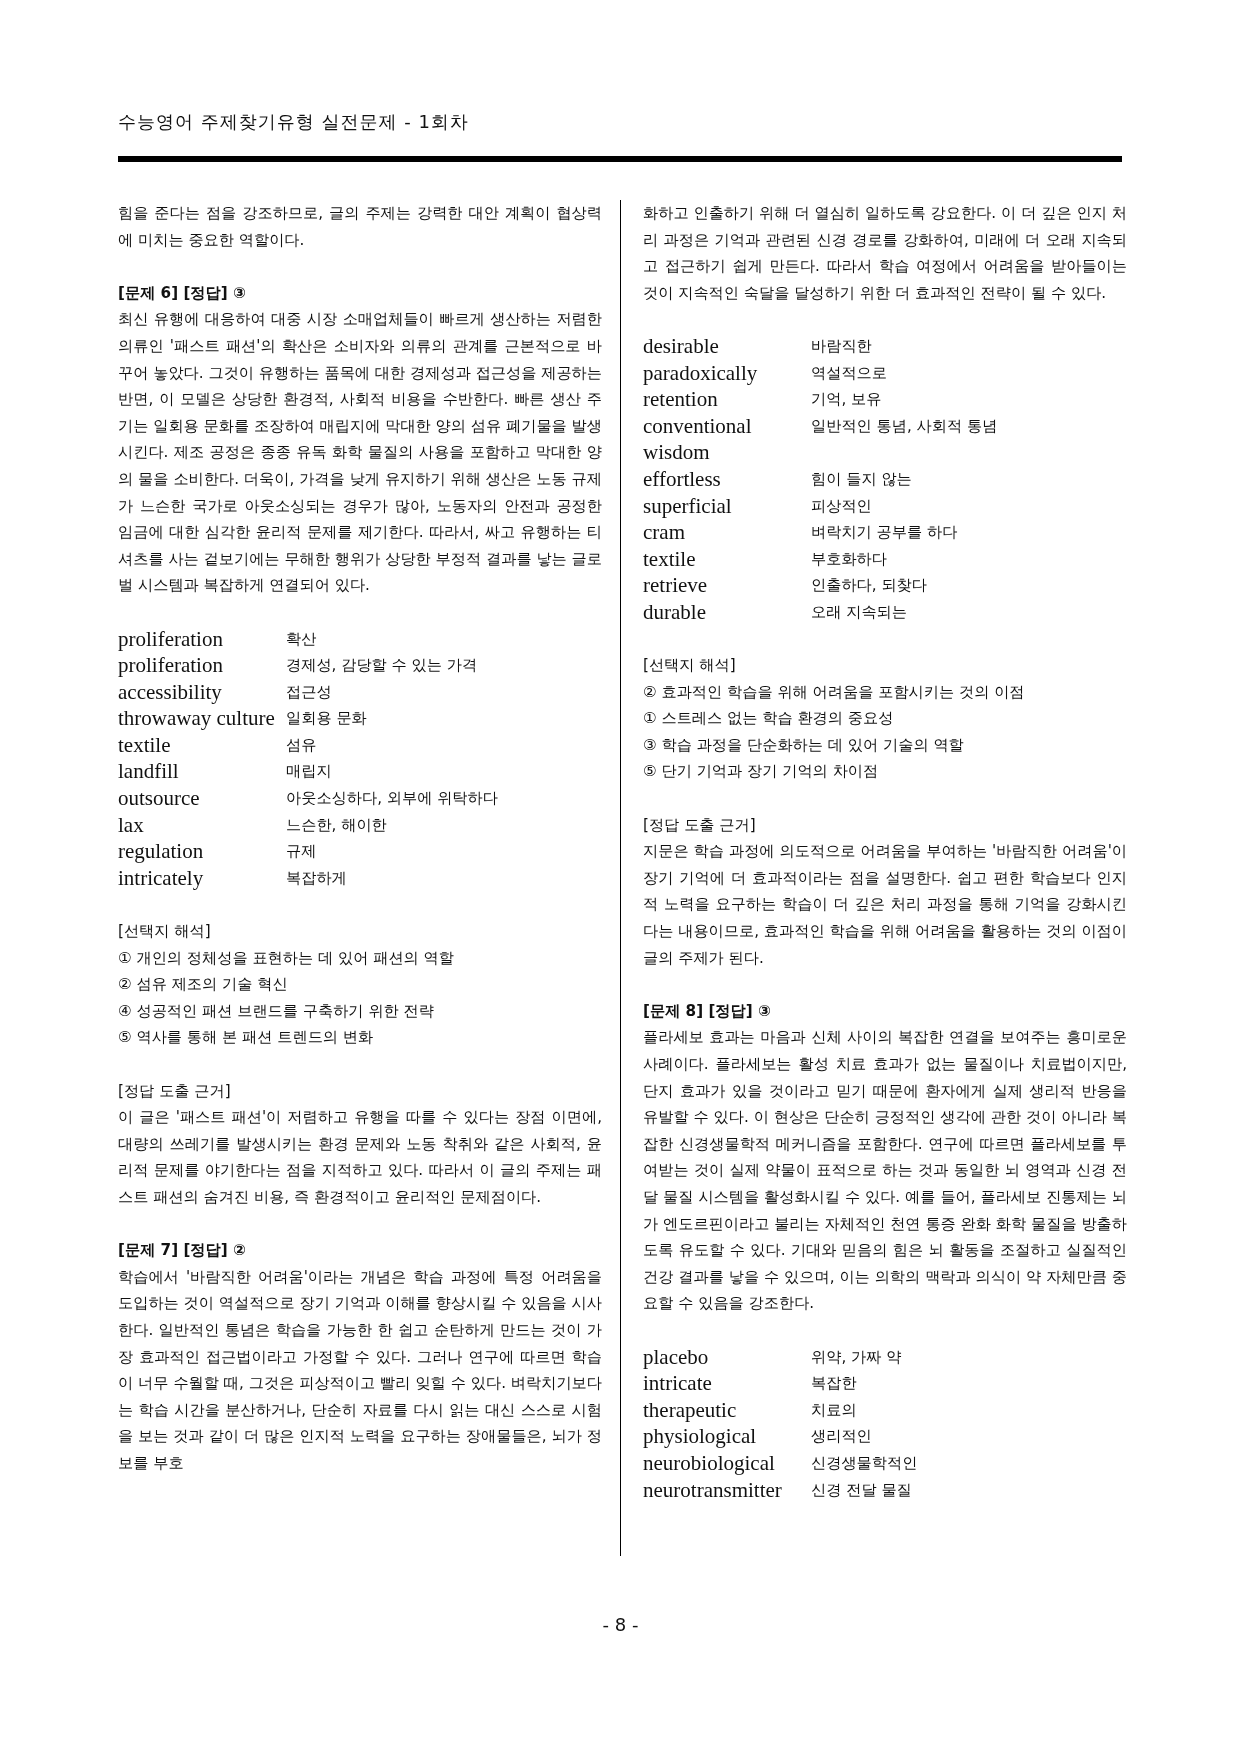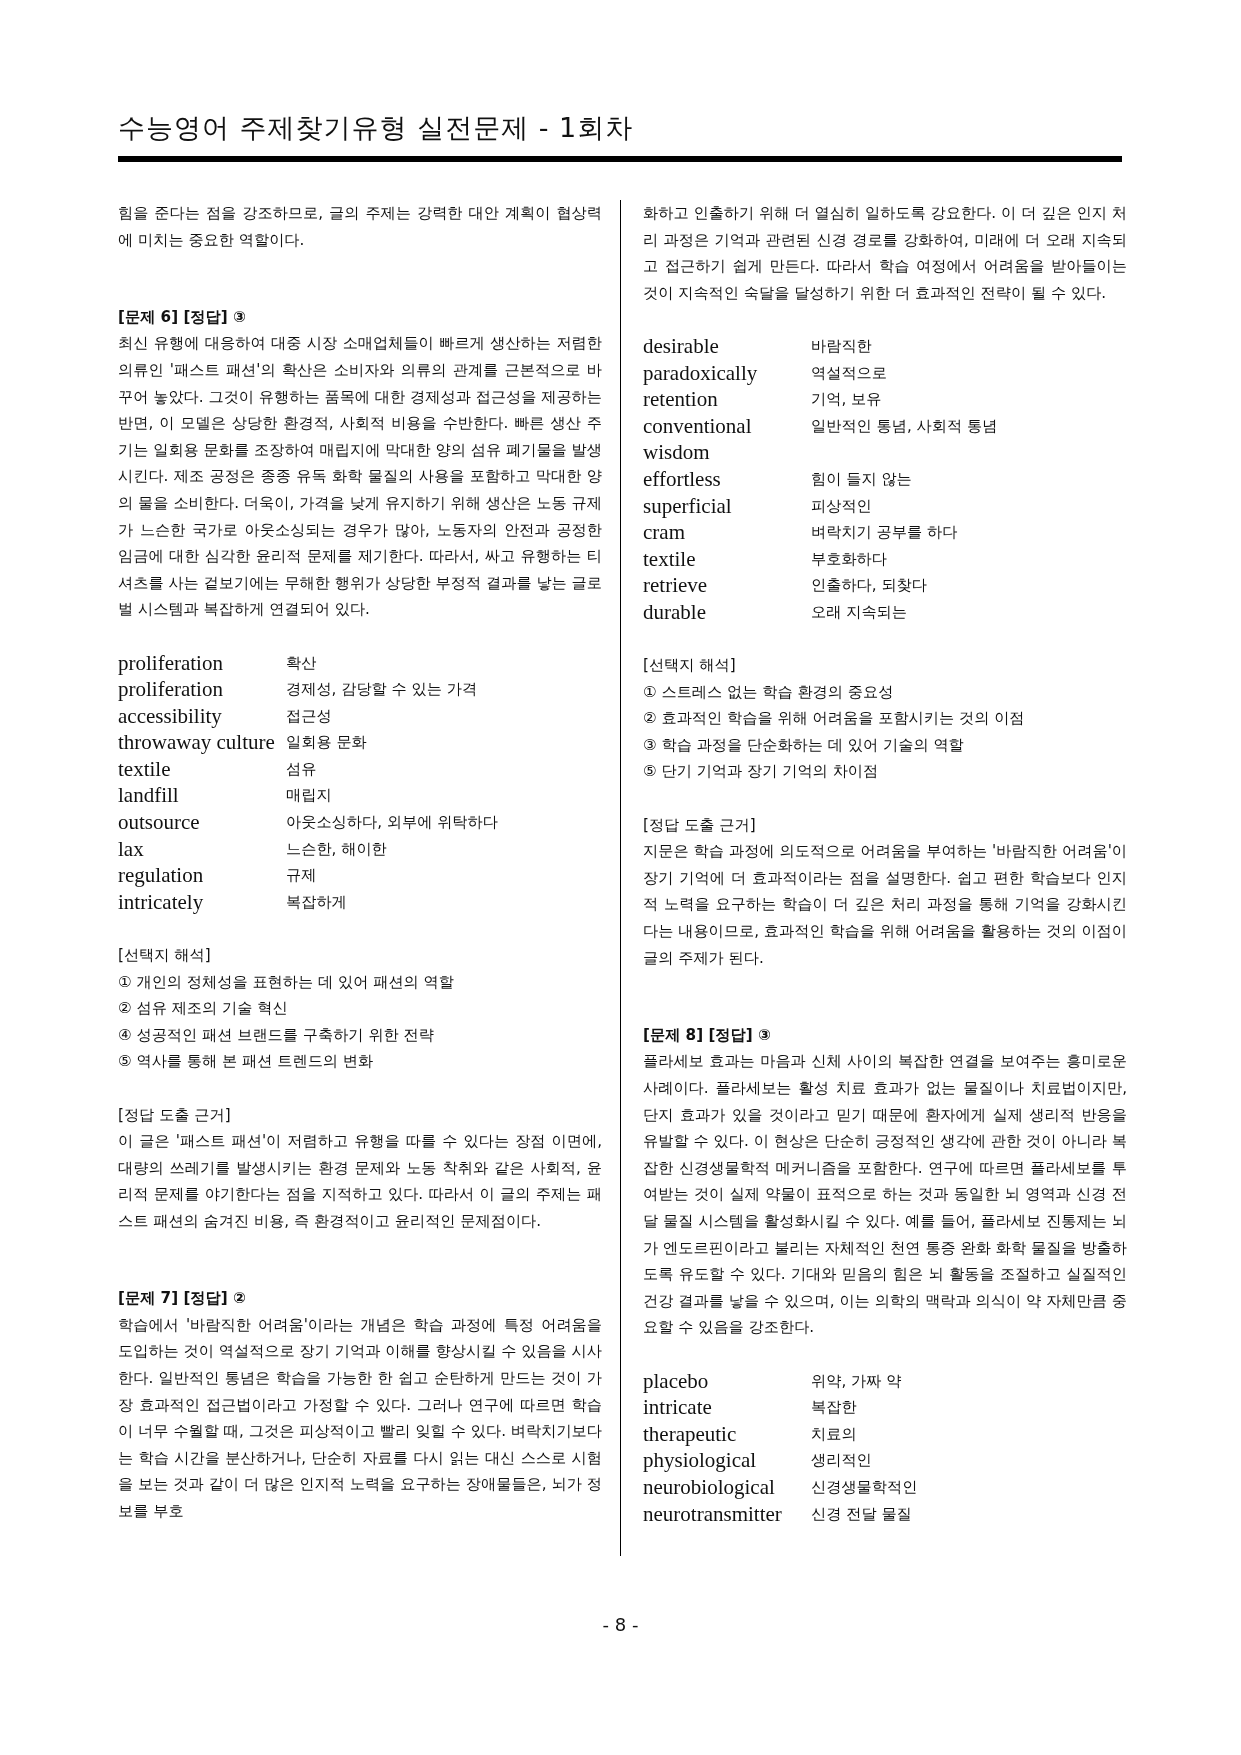--- a/index.html
+++ b/index.html
@@ -1,27 +1,27 @@
 <!DOCTYPE html>
 <html><head>
 <meta charset="utf-8">
 <style>
   html, body { margin: 0; padding: 0; background: #ffffff; }
   body { width: 1241px; height: 1755px; position: relative; overflow: hidden;
          font-family: "DejaVu Sans", sans-serif; color: #111; }
-  .title { position: absolute; left: 118px; top: 110px; font-size: 27px; letter-spacing: 1px;
+  .title { position: absolute; left: 118px; top: 110px; font-size: 18px; letter-spacing: 1px;
            font-family: "DejaVu Sans", sans-serif; font-weight: normal; color: #111; margin: 0; }
   .rule { position: absolute; left: 118px; top: 156px; width: 1004px; height: 6px; background: #000; }
   .col { position: absolute; top: 200px; width: 484px; font-size: 15.2px; line-height: 26.6px; }
   .col.left { left: 118px; }
   .col.right { left: 643px; }
   .divider { position: absolute; left: 620px; top: 200px; width: 1px; height: 1356px; background: #000; }
   p { margin: 0; text-align: justify; text-align-last: left; }
   .gap { height: 26.6px; }
-  .q-head { font-weight: bold; margin-top: 24px; }
+  .q-head { font-weight: bold; }
   .vocab { display: grid; grid-template-columns: 168px 1fr; }
   .vocab .en { font-family: "Liberation Serif", serif; font-size: 21px; }
   .vocab .ko { white-space: nowrap; }
   .sec-label { font-family: "DejaVu Sans", sans-serif; }
   .choice { white-space: nowrap; }
   .page-num { position: absolute; left: 0; width: 1241px; top: 1614px; text-align: center; font-size: 18px; }
 </style>
 </head>
 <body>
 
@@ -98,22 +98,22 @@
     <span class="en">textile</span>
       <span class="ko">부호화하다</span>
     <span class="en">retrieve</span>
       <span class="ko">인출하다, 되찾다</span>
     <span class="en">durable</span>
       <span class="ko">오래 지속되는</span>
   </div>
   <div class="gap"></div>
 
   <p class="sec-label">[선택지 해석]</p>
+  <p class="choice">② 효과적인 학습을 위해 어려움을 포함시키는 것의 이점</p>
   <p class="choice">① 스트레스 없는 학습 환경의 중요성</p>
-  <p class="choice">② 효과적인 학습을 위해 어려움을 포함시키는 것의 이점</p>
   <p class="choice">③ 학습 과정을 단순화하는 데 있어 기술의 역할</p>
   <p class="choice">⑤ 단기 기억과 장기 기억의 차이점</p>
   <div class="gap"></div>
 
   <p class="sec-label">[정답 도출 근거]</p>
   <p>지문은 학습 과정에 의도적으로 어려움을 부여하는 '바람직한 어려움'이 장기 기억에 더 효과적이라는 점을 설명한다. 쉽고 편한 학습보다 인지적 노력을 요구하는 학습이 더 깊은 처리 과정을 통해 기억을 강화시킨다는 내용이므로, 효과적인 학습을 위해 어려움을 활용하는 것의 이점이 글의 주제가 된다.</p>
   <div class="gap"></div>
 
   <p class="q-head">[문제 8] [정답] ③</p>
   <p>플라세보 효과는 마음과 신체 사이의 복잡한 연결을 보여주는 흥미로운 사례이다. 플라세보는 활성 치료 효과가 없는 물질이나 치료법이지만, 단지 효과가 있을 것이라고 믿기 때문에 환자에게 실제 생리적 반응을 유발할 수 있다. 이 현상은 단순히 긍정적인 생각에 관한 것이 아니라 복잡한 신경생물학적 메커니즘을 포함한다. 연구에 따르면 플라세보를 투여받는 것이 실제 약물이 표적으로 하는 것과 동일한 뇌 영역과 신경 전달 물질 시스템을 활성화시킬 수 있다. 예를 들어, 플라세보 진통제는 뇌가 엔도르핀이라고 불리는 자체적인 천연 통증 완화 화학 물질을 방출하도록 유도할 수 있다. 기대와 믿음의 힘은 뇌 활동을 조절하고 실질적인 건강 결과를 낳을 수 있으며, 이는 의학의 맥락과 의식이 약 자체만큼 중요할 수 있음을 강조한다.</p>

